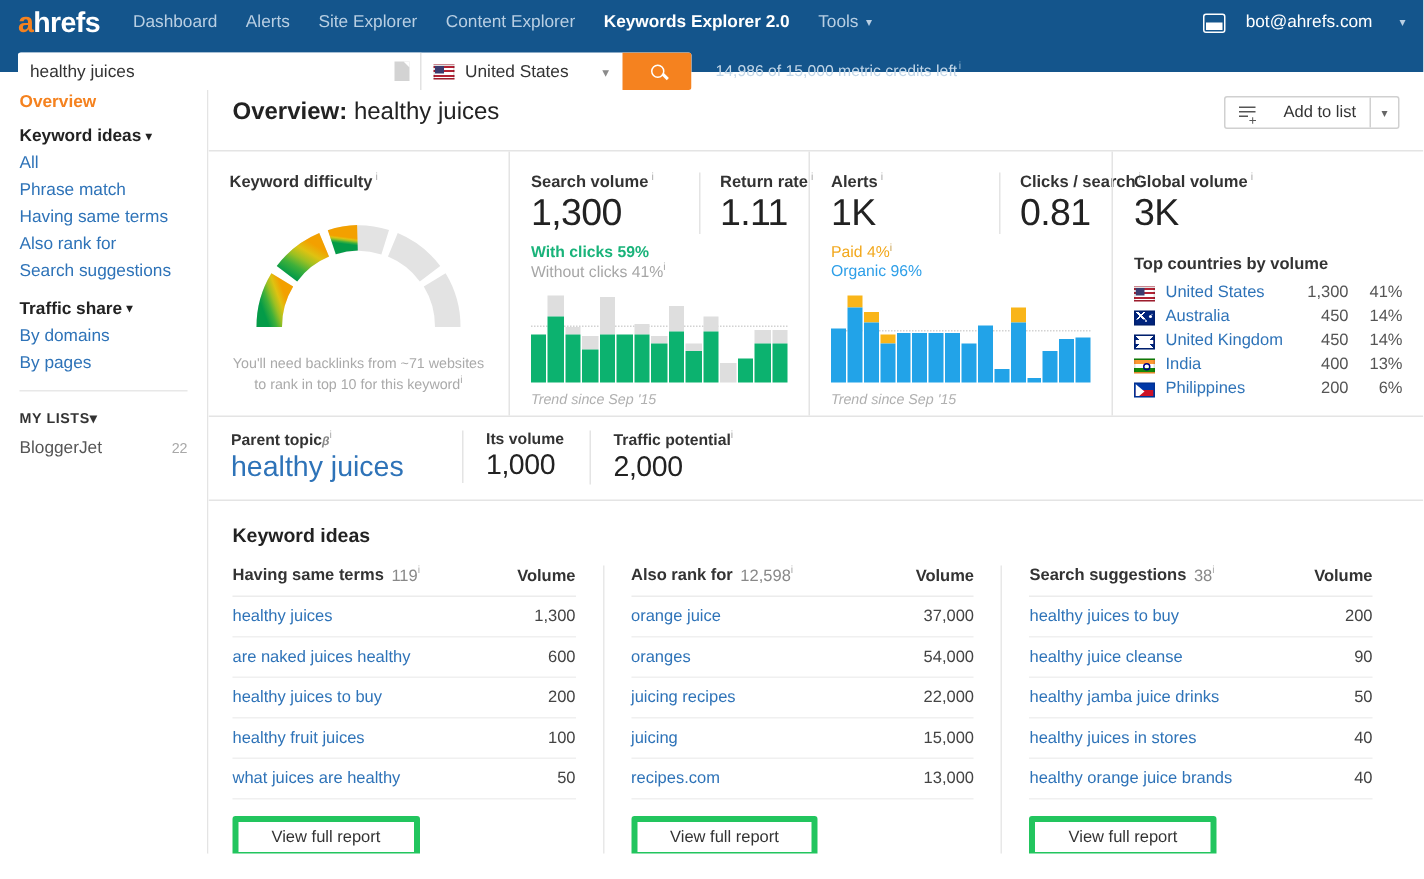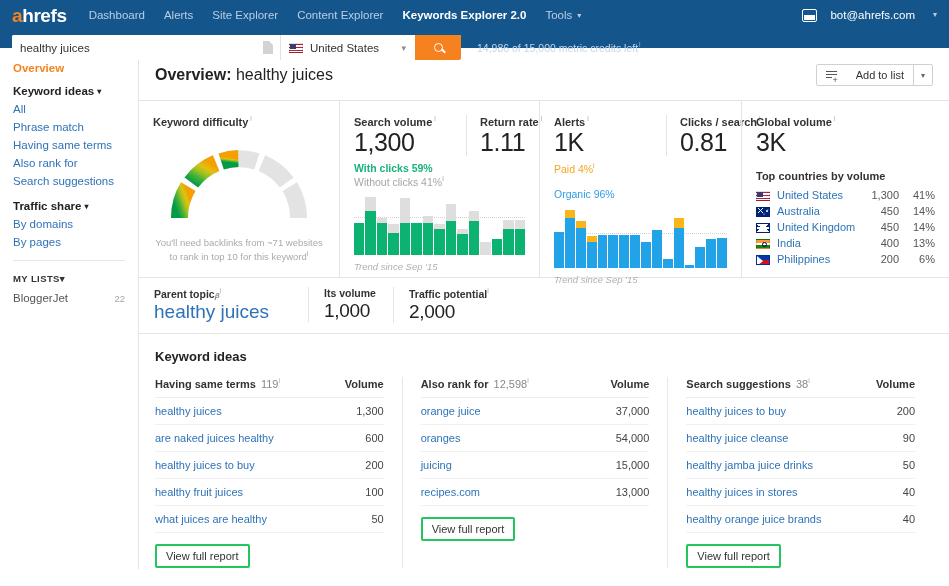--- a/index.html
+++ b/index.html
@@ -407,21 +407,21 @@
     border-left: 1px solid #e4e4e4;
     padding-left: 13px;
     flex: 1;
   }
 
   .sub-green { color: #19b37a; font-size: 10.5px; font-weight: bold; margin-top: 6px; }
   .sub-grey { color: #a6a6a6; font-size: 10.5px; margin-top: 1px; }
   .sub-grey sup { font-size: 7px; }
   .sub-orange { color: #f2a81d; font-size: 10.5px; margin-top: 6px; }
   .sub-orange sup { font-size: 7px; color: #c9a152; }
-  .sub-blue { color: #2e9fe8; font-size: 10.5px; margin-top: 14px; }
+  .sub-blue { color: #2e9fe8; font-size: 10.5px; margin-top: 1px; }
 
   
   .trendchart {
     display: flex;
     align-items: flex-end;
     gap: 1px;
     height: 58px;
     margin-top: 10px;
     position: relative;
   }
@@ -547,24 +547,24 @@
     align-items: baseline;
     font-size: 11px;
     padding: 7px 0 7px 0;
     border-bottom: 1px solid #f0f0f0;
   }
   .idea-kw { color: #2e73b8; cursor: pointer; }
   .idea-vol { color: #444; }
   .view-btn {
     display: inline-block;
     margin-top: 11px;
-    padding: 4px 9px;
+    padding: 4px 22px;
     font-size: 11px;
     color: #333;
-    border: 2px solid #22c55e;
+    border: 4px solid #22c55e;
     border-radius: 2px;
     background: #fff;
     cursor: pointer;
     font-family: "Liberation Sans", sans-serif;
   }
 </style>
 </head>
 <body>
 
 <div class="topbar">
@@ -921,20 +921,23 @@
           <div class="idea-col"><div class="idea-head">
               <span>Also rank for <span class="cnt">12,598</span><sup>i</sup></span>
               <span>Volume</span>
             </div><div class="idea-row">
               <span class="idea-kw">orange juice</span>
               <span class="idea-vol">37,000</span>
             </div><div class="idea-row">
               <span class="idea-kw">oranges</span>
               <span class="idea-vol">54,000</span>
             </div><div class="idea-row">
+              <span class="idea-kw">juicing recipes</span>
+              <span class="idea-vol">22,000</span>
+            </div><div class="idea-row">
               <span class="idea-kw">juicing</span>
               <span class="idea-vol">15,000</span>
             </div><div class="idea-row">
               <span class="idea-kw">recipes.com</span>
               <span class="idea-vol">13,000</span>
             </div><button class="view-btn">View full report</button></div>
           <div class="idea-col"><div class="idea-head">
               <span>Search suggestions <span class="cnt">38</span><sup>i</sup></span>
               <span>Volume</span>
             </div><div class="idea-row">

